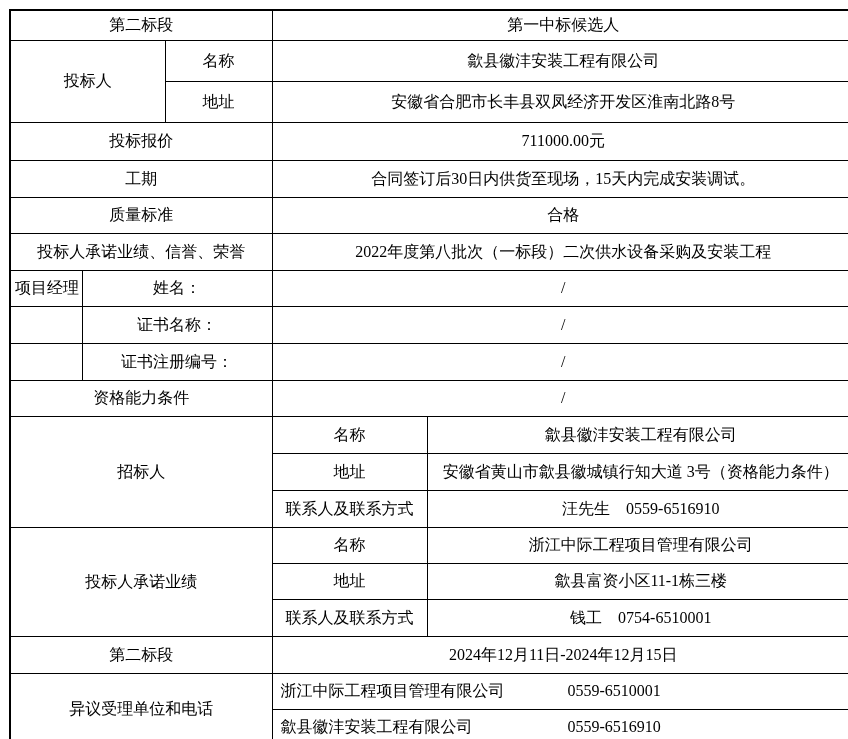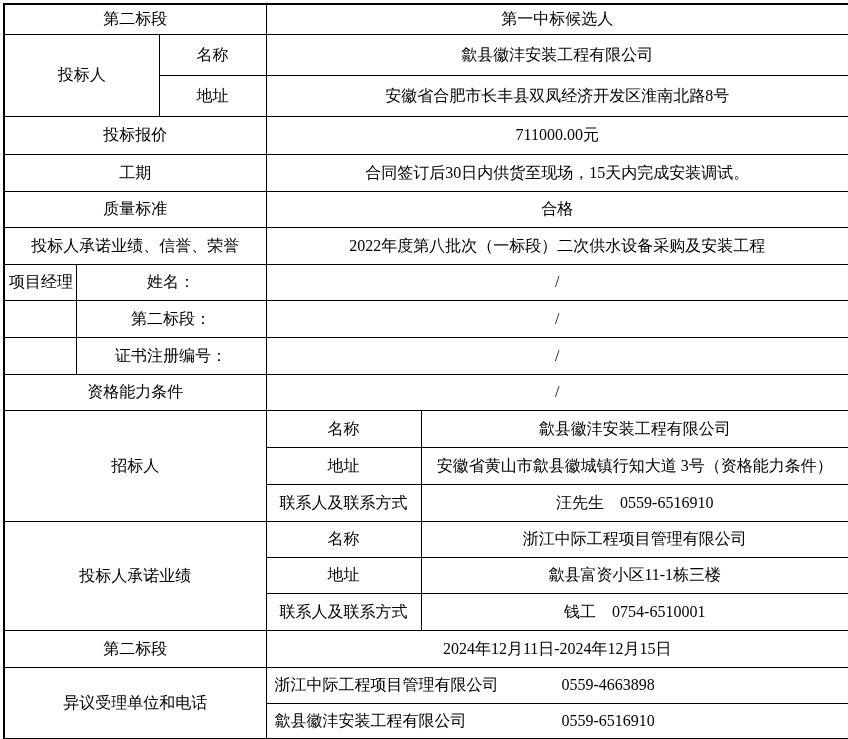--- a/index.html
+++ b/index.html
@@ -8,21 +8,21 @@
     padding: 0;
     background: #ffffff;
     width: 848px;
     height: 739px;
     font-family: "Liberation Serif", "DejaVu Serif", serif;
     color: #000000;
   }
   .page {
     width: 848px;
     height: 739px;
-    padding: 3px;
+    padding: 9px;
   }
   table.bid-table {
     border-collapse: collapse;
     table-layout: fixed;
     width: 845px;
     height: 735px;
     border: 2px solid #000000;
   }
   table.bid-table td {
     border: 1px solid #000000;
@@ -87,21 +87,21 @@
         <td colspan="3">投标人承诺业绩、信誉、荣誉</td>
         <td colspan="2">2022年度第八批次（一标段）二次供水设备采购及安装工程</td>
       </tr>
       <tr style="height:36px">
         <td class="nowrap">项目经理</td>
         <td colspan="2">姓名：</td>
         <td colspan="2">/</td>
       </tr>
       <tr style="height:37px">
         <td></td>
-        <td colspan="2">第二标段：</td>
+        <td colspan="2">证书名称：</td>
         <td colspan="2">/</td>
       </tr>
       <tr style="height:37px">
         <td></td>
         <td colspan="2">证书注册编号：</td>
         <td colspan="2">/</td>
       </tr>
       <tr style="height:36px">
         <td colspan="3">资格能力条件</td>
         <td colspan="2">/</td>
@@ -134,21 +134,21 @@
       </tr>
       <tr style="height:37px">
         <td colspan="3">第二标段</td>
         <td colspan="2">2024年12月11日-2024年12月15日</td>
       </tr>
       <tr style="height:36px">
         <td colspan="3" rowspan="2">异议受理单位和电话</td>
         <td colspan="2" class="left-cell">
           <div class="contact-line">
             <span class="org">浙江中际工程项目管理有限公司</span>
-            <span class="phone">0559-4663898</span>
+            <span class="phone">0559-6510001</span>
           </div>
         </td>
       </tr>
       <tr style="height:36px">
         <td colspan="2" class="left-cell">
           <div class="contact-line">
             <span class="org">歙县徽沣安装工程有限公司</span>
             <span class="phone">0559-6516910</span>
           </div>
         </td>

